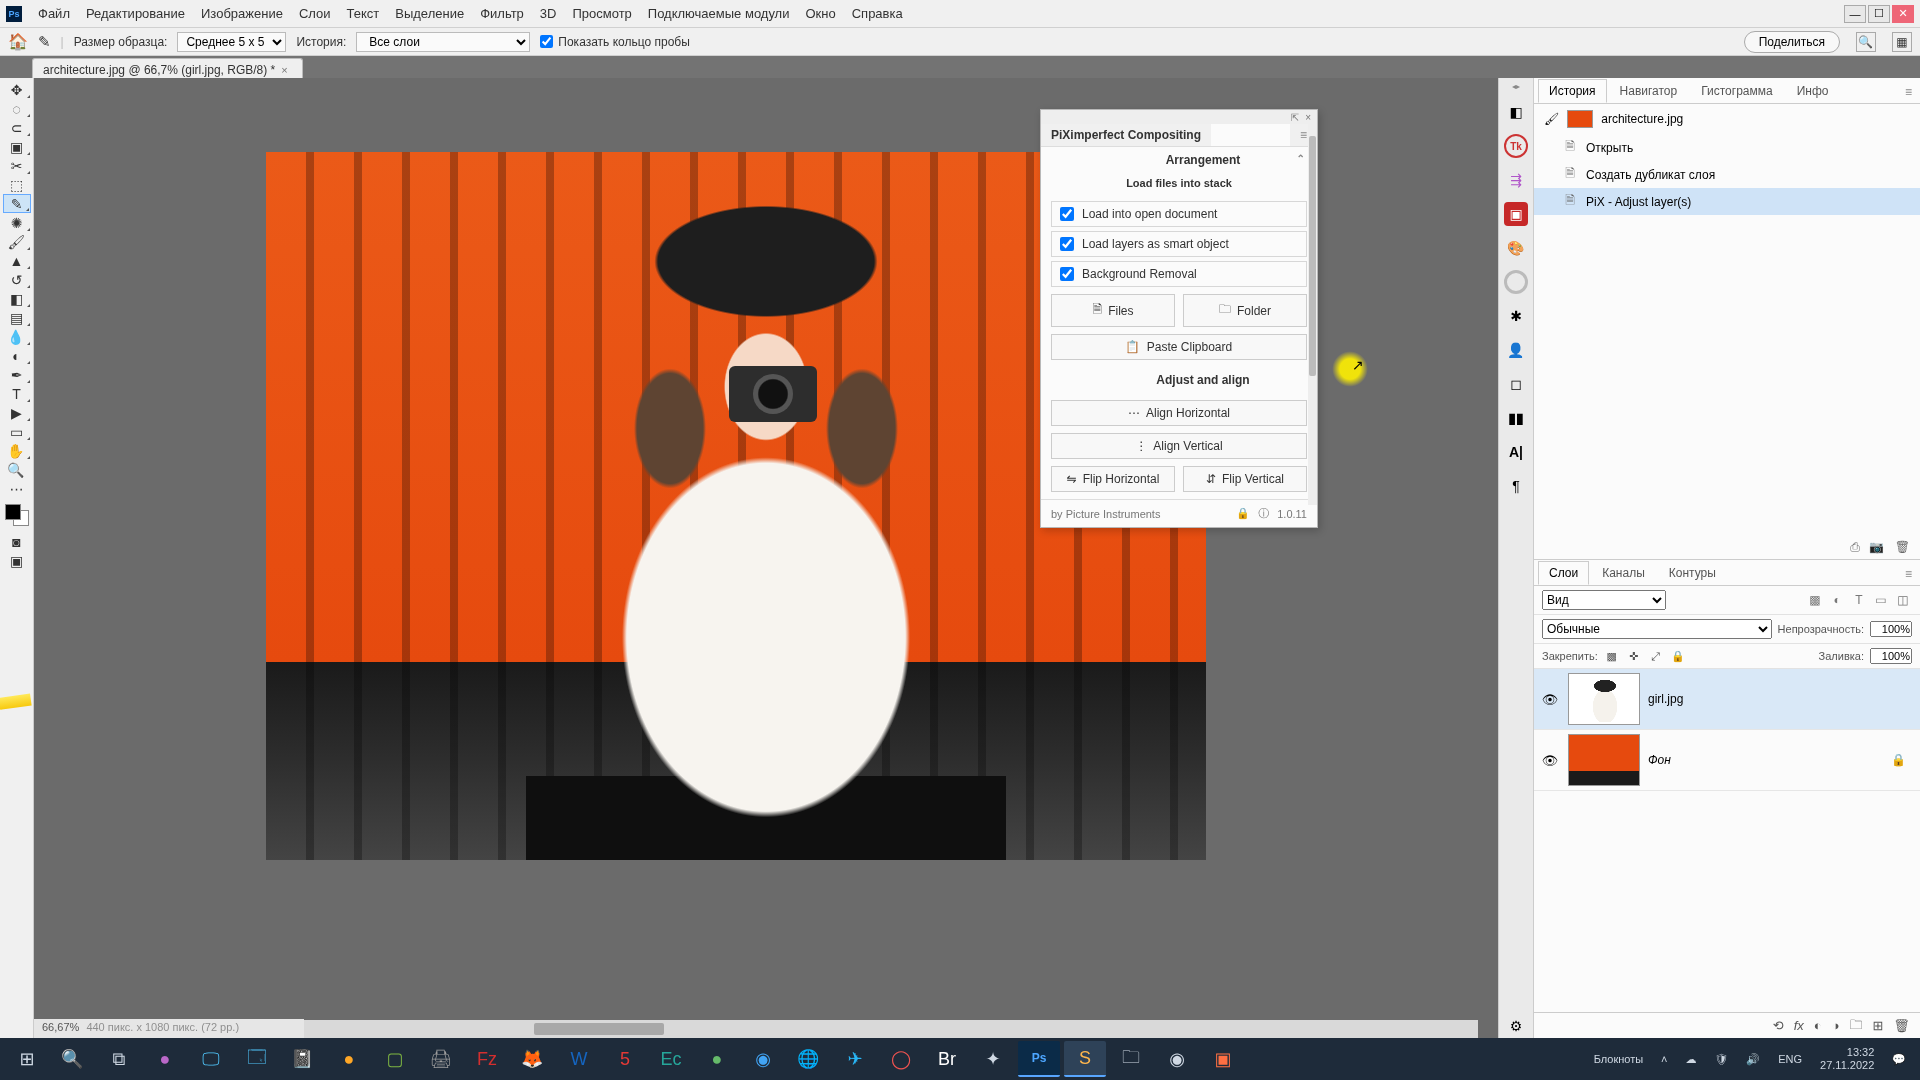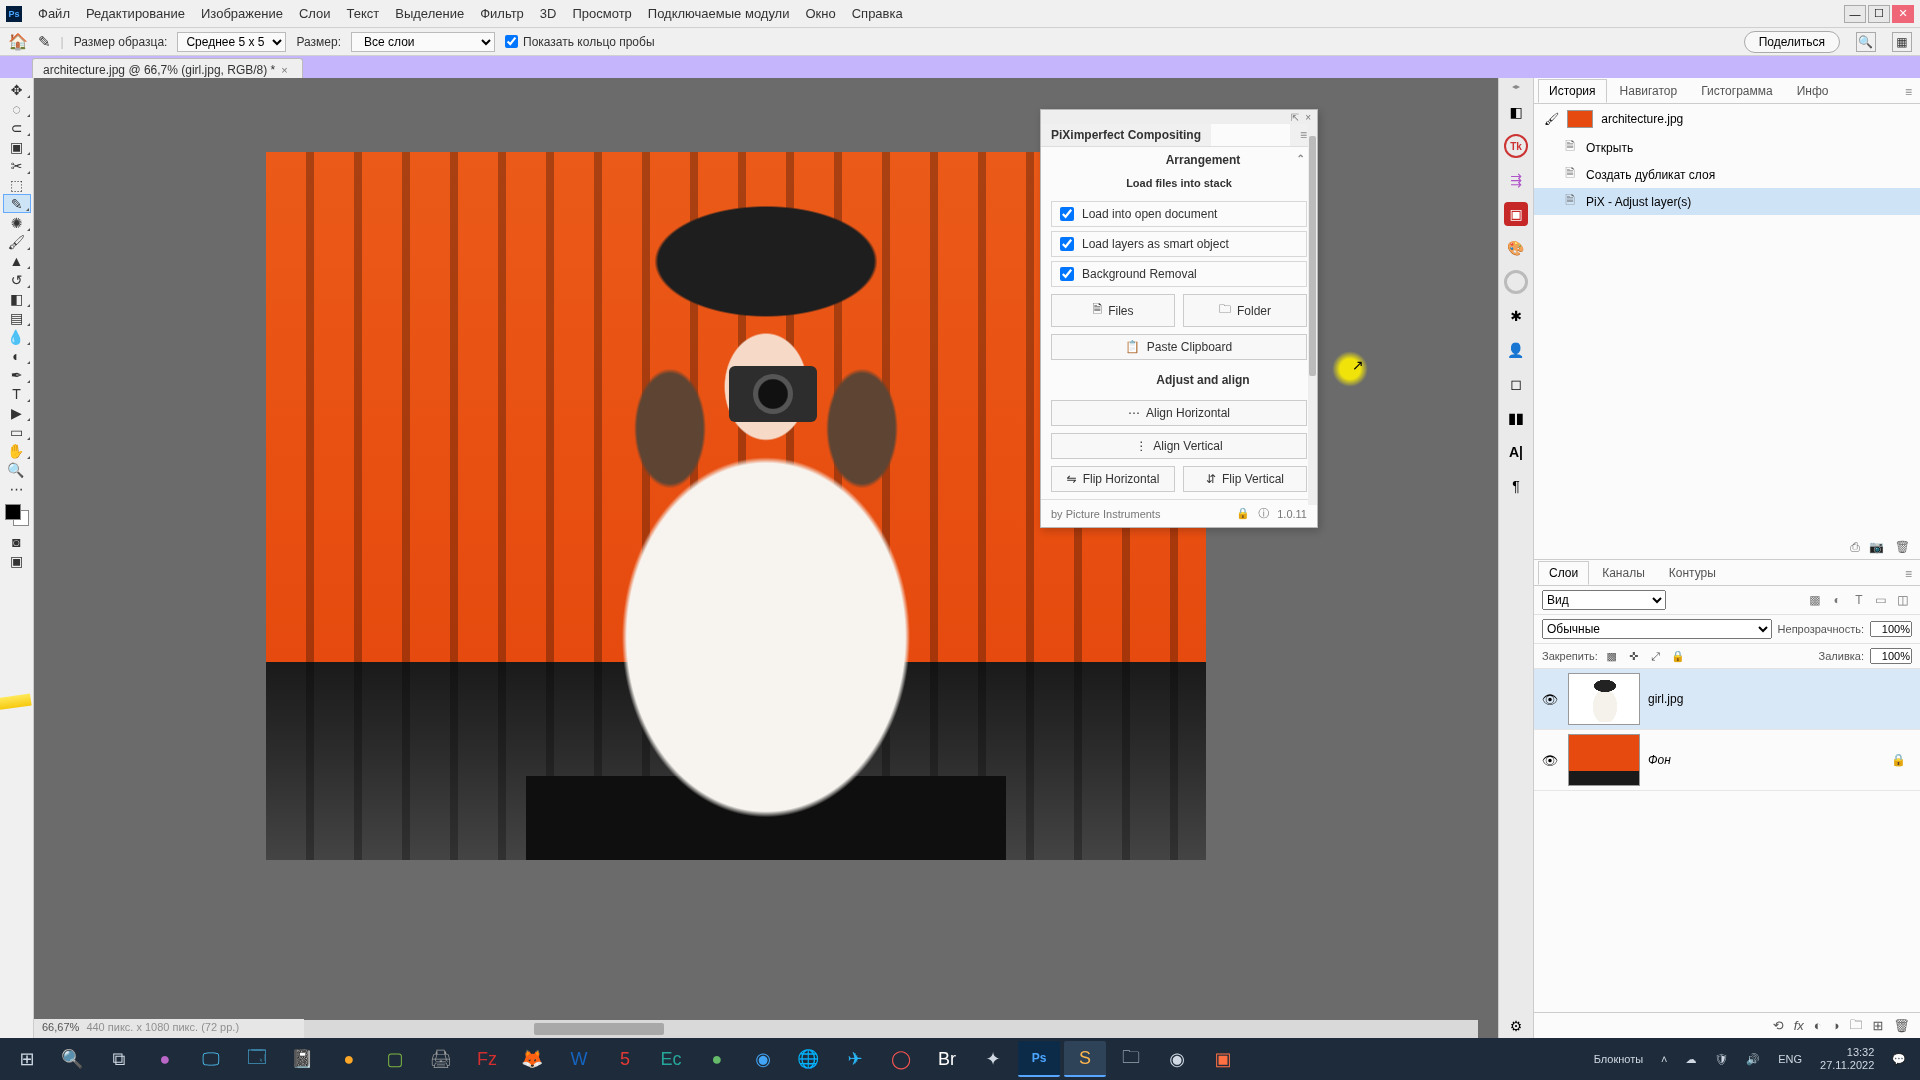--- a/index.html
+++ b/index.html
@@ -15,21 +15,21 @@
 .wc.close { background: #e67; color: white; border: none; }
 
 
 .options-bar { height: 28px; background: #f0f0f0; display: flex; align-items: center; padding: 0 8px; gap: 10px; border-bottom: 1px solid #d0d0d0; font-size: 12px; color: #333; }
 .options-bar .home-icon { width: 20px; height: 20px; display: inline-flex; align-items: center; justify-content: center; font-size: 16px; }
 .options-bar select { font-size: 12px; height: 20px; border: 1px solid #bbb; background: #fafafa; padding: 0 4px; }
 .options-bar .share-btn { margin-left: auto; padding: 3px 14px; border: 1px solid #aaa; border-radius: 12px; background: #f8f8f8; font-size: 12px; }
 .options-bar .icon-sq { width: 20px; height: 20px; border: 1px solid #aaa; margin-left: 6px; display: inline-flex; align-items: center; justify-content: center; }
 
 
-.doc-tab-bar { height: 22px; background: #c4b5fd; display: flex; align-items: flex-end; padding-left: 32px; }
+.doc-tab-bar { height: 22px; background: #737373; display: flex; align-items: flex-end; padding-left: 32px; }
 .doc-tab { height: 20px; background: #efefef; padding: 2px 14px 0 10px; font-size: 12px; color: #333; border-top-left-radius: 3px; border-top-right-radius: 3px; display: inline-flex; align-items: center; gap: 6px; border: 1px solid #bbb; border-bottom: none; }
 .doc-tab .x { font-size: 11px; color: #777; }
 
 
 .workspace { position: absolute; top: 78px; left: 0; right: 0; bottom: 42px; display: flex; }
 
 
 .toolbox { width: 34px; background: #f0f0f0; border-right: 1px solid #ccc; display: flex; flex-direction: column; padding-top: 2px; gap: 0; }
 .tool { width: 28px; height: 19px; margin: 0 auto; display: flex; align-items: center; justify-content: center; font-size: 14px; color: #333; cursor: pointer; position: relative; }
 .tool.active { background: #cde4f7; border: 1px solid #66aaff; }
@@ -170,22 +170,22 @@
     <div class="wc close">✕</div>
   </div>
 </div>
 
 <div class="options-bar">
   <span class="home-icon">🏠</span>
   <span style="font-size:15px;">✎</span>
   <span style="color:#bbb;">|</span>
   <span>Размер образца:</span>
   <select><option>Среднее 5 x 5</option></select>
-  <span>Размер:</span>
-  <select style="width:144px;padding-left:8px;"><option>Все слои</option></select>
+  <span>История:</span>
+  <select style="width:174px;padding-left:8px;"><option>Все слои</option></select>
   <label style="display:flex;align-items:center;gap:5px;">
     <input type="checkbox" checked="" style=""> 
       <span>Показать кольцо пробы</span>
   </label>
   <button class="share-btn">Поделиться</button>
   <span class="icon-sq">🔍</span>
   <span class="icon-sq">▦</span>
 </div>
 
 <div class="doc-tab-bar">

